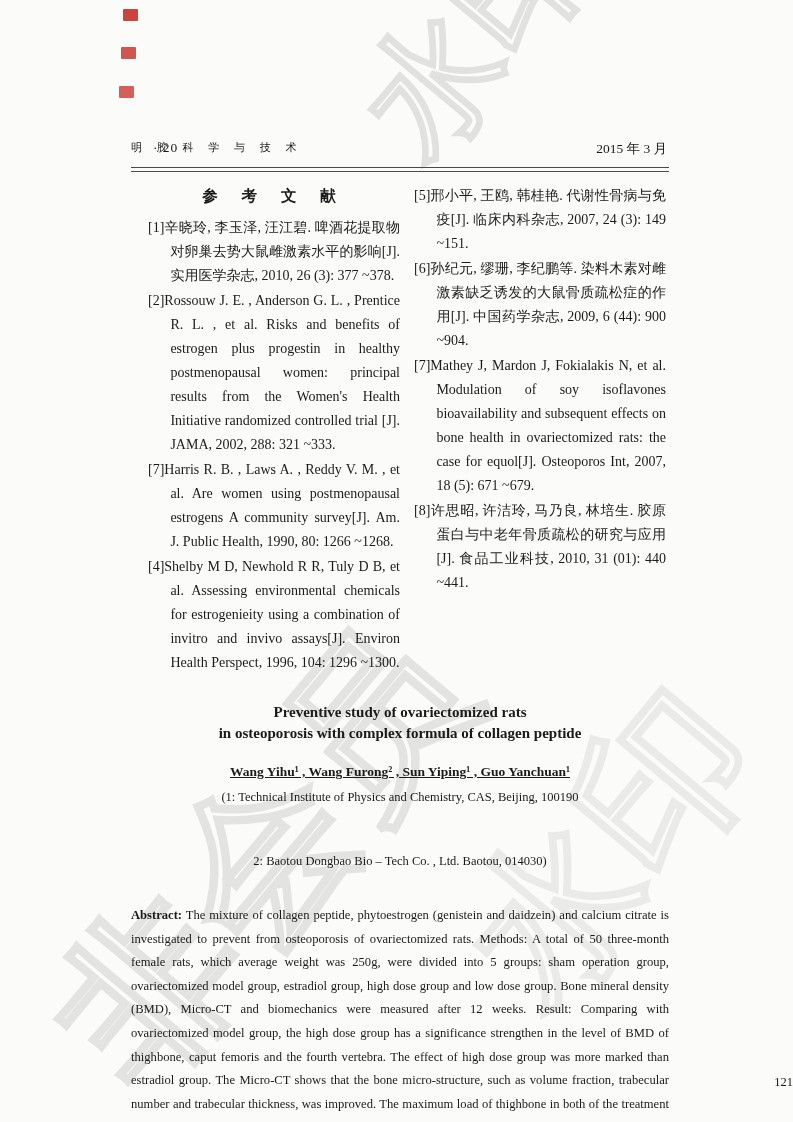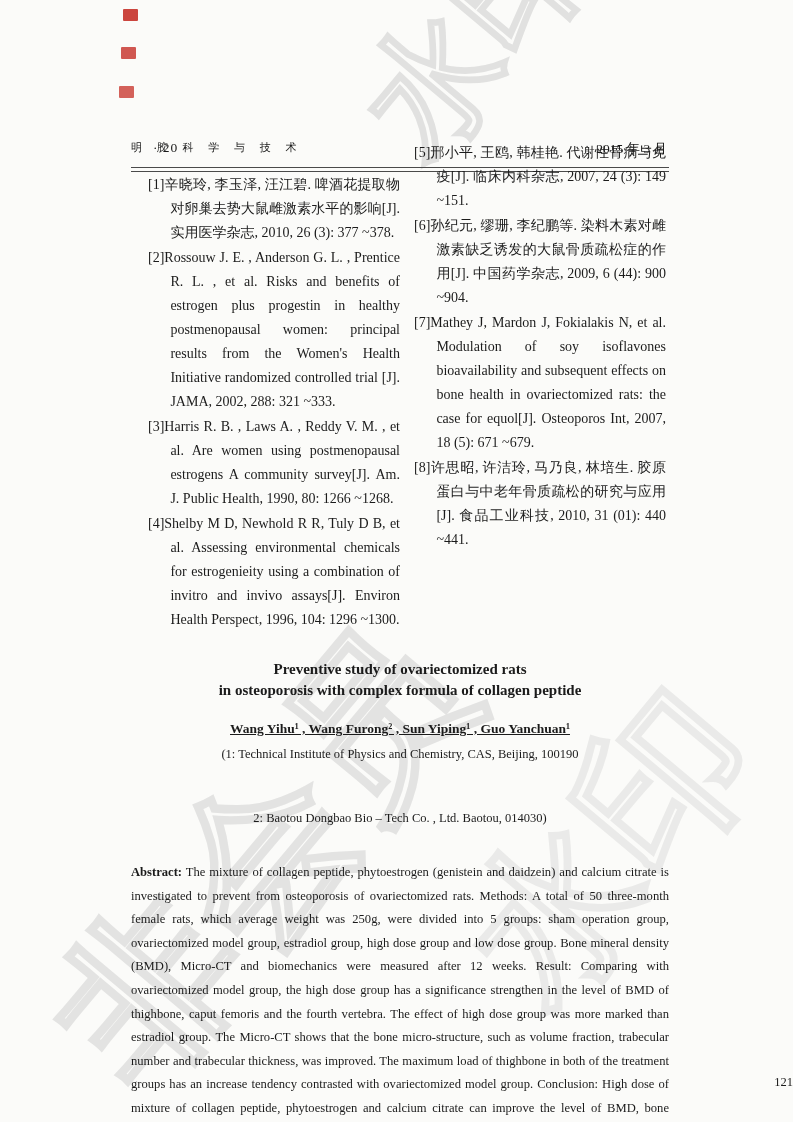--- a/index.html
+++ b/index.html
@@ -61,25 +61,26 @@
 
 <div class="content">
 
   <div class="hdr">
     <span class="pgno">· 20 ·</span>
     <span class="jtitle">明 胶 科 学 与 技 术</span>
     <span class="hdate">2015 年 3 月</span>
   </div>
   <div class="rule"></div>
 
+  <div class="refhead">参 考 文 献</div>
   <div class="refs">
     <div class="refcol">
       <p class="ref">[1]辛晓玲, 李玉泽, 汪江碧. 啤酒花提取物对卵巢去势大鼠雌激素水平的影响[J]. 实用医学杂志, 2010, 26 (3): 377 ~378.</p>
       <p class="ref">[2]Rossouw J. E. , Anderson G. L. , Prentice R. L. , et al. Risks and benefits of estrogen plus progestin in healthy postmenopausal women: principal results from the Women's Health Initiative randomized controlled trial [J]. JAMA, 2002, 288: 321 ~333.</p>
-      <p class="ref">[3]Harris R. B. , Laws A. , Reddy V. M. , et al. Are women using postmenopausal estrogens A community survey[J]. Am. J. Public Health, 1990, 80: 1266 ~1268.</p>
+      <p class="ref">[7]Harris R. B. , Laws A. , Reddy V. M. , et al. Are women using postmenopausal estrogens A community survey[J]. Am. J. Public Health, 1990, 80: 1266 ~1268.</p>
       <p class="ref">[4]Shelby M D, Newhold R R, Tuly D B, et al. Assessing environmental chemicals for estrogenieity using a combination of invitro and invivo assays[J]. Environ Health Perspect, 1996, 104: 1296 ~1300.</p>
     </div>
     <div class="refcol refcol-r">
       <p class="ref">[5]邢小平, 王鸥, 韩桂艳. 代谢性骨病与免疫[J]. 临床内科杂志, 2007, 24 (3): 149 ~151.</p>
       <p class="ref">[6]孙纪元, 缪珊, 李纪鹏等. 染料木素对雌激素缺乏诱发的大鼠骨质疏松症的作用[J]. 中国药学杂志, 2009, 6 (44): 900 ~904.</p>
       <p class="ref">[7]Mathey J, Mardon J, Fokialakis N, et al. Modulation of soy isoflavones bioavailability and subsequent effects on bone health in ovariectomized rats: the case for equol[J]. Osteoporos Int, 2007, 18 (5): 671 ~679.</p>
       <p class="ref">[8]许思昭, 许洁玲, 马乃良, 林培生. 胶原蛋白与中老年骨质疏松的研究与应用[J]. 食品工业科技, 2010, 31 (01): 440 ~441.</p>
     </div>
   </div>
 

